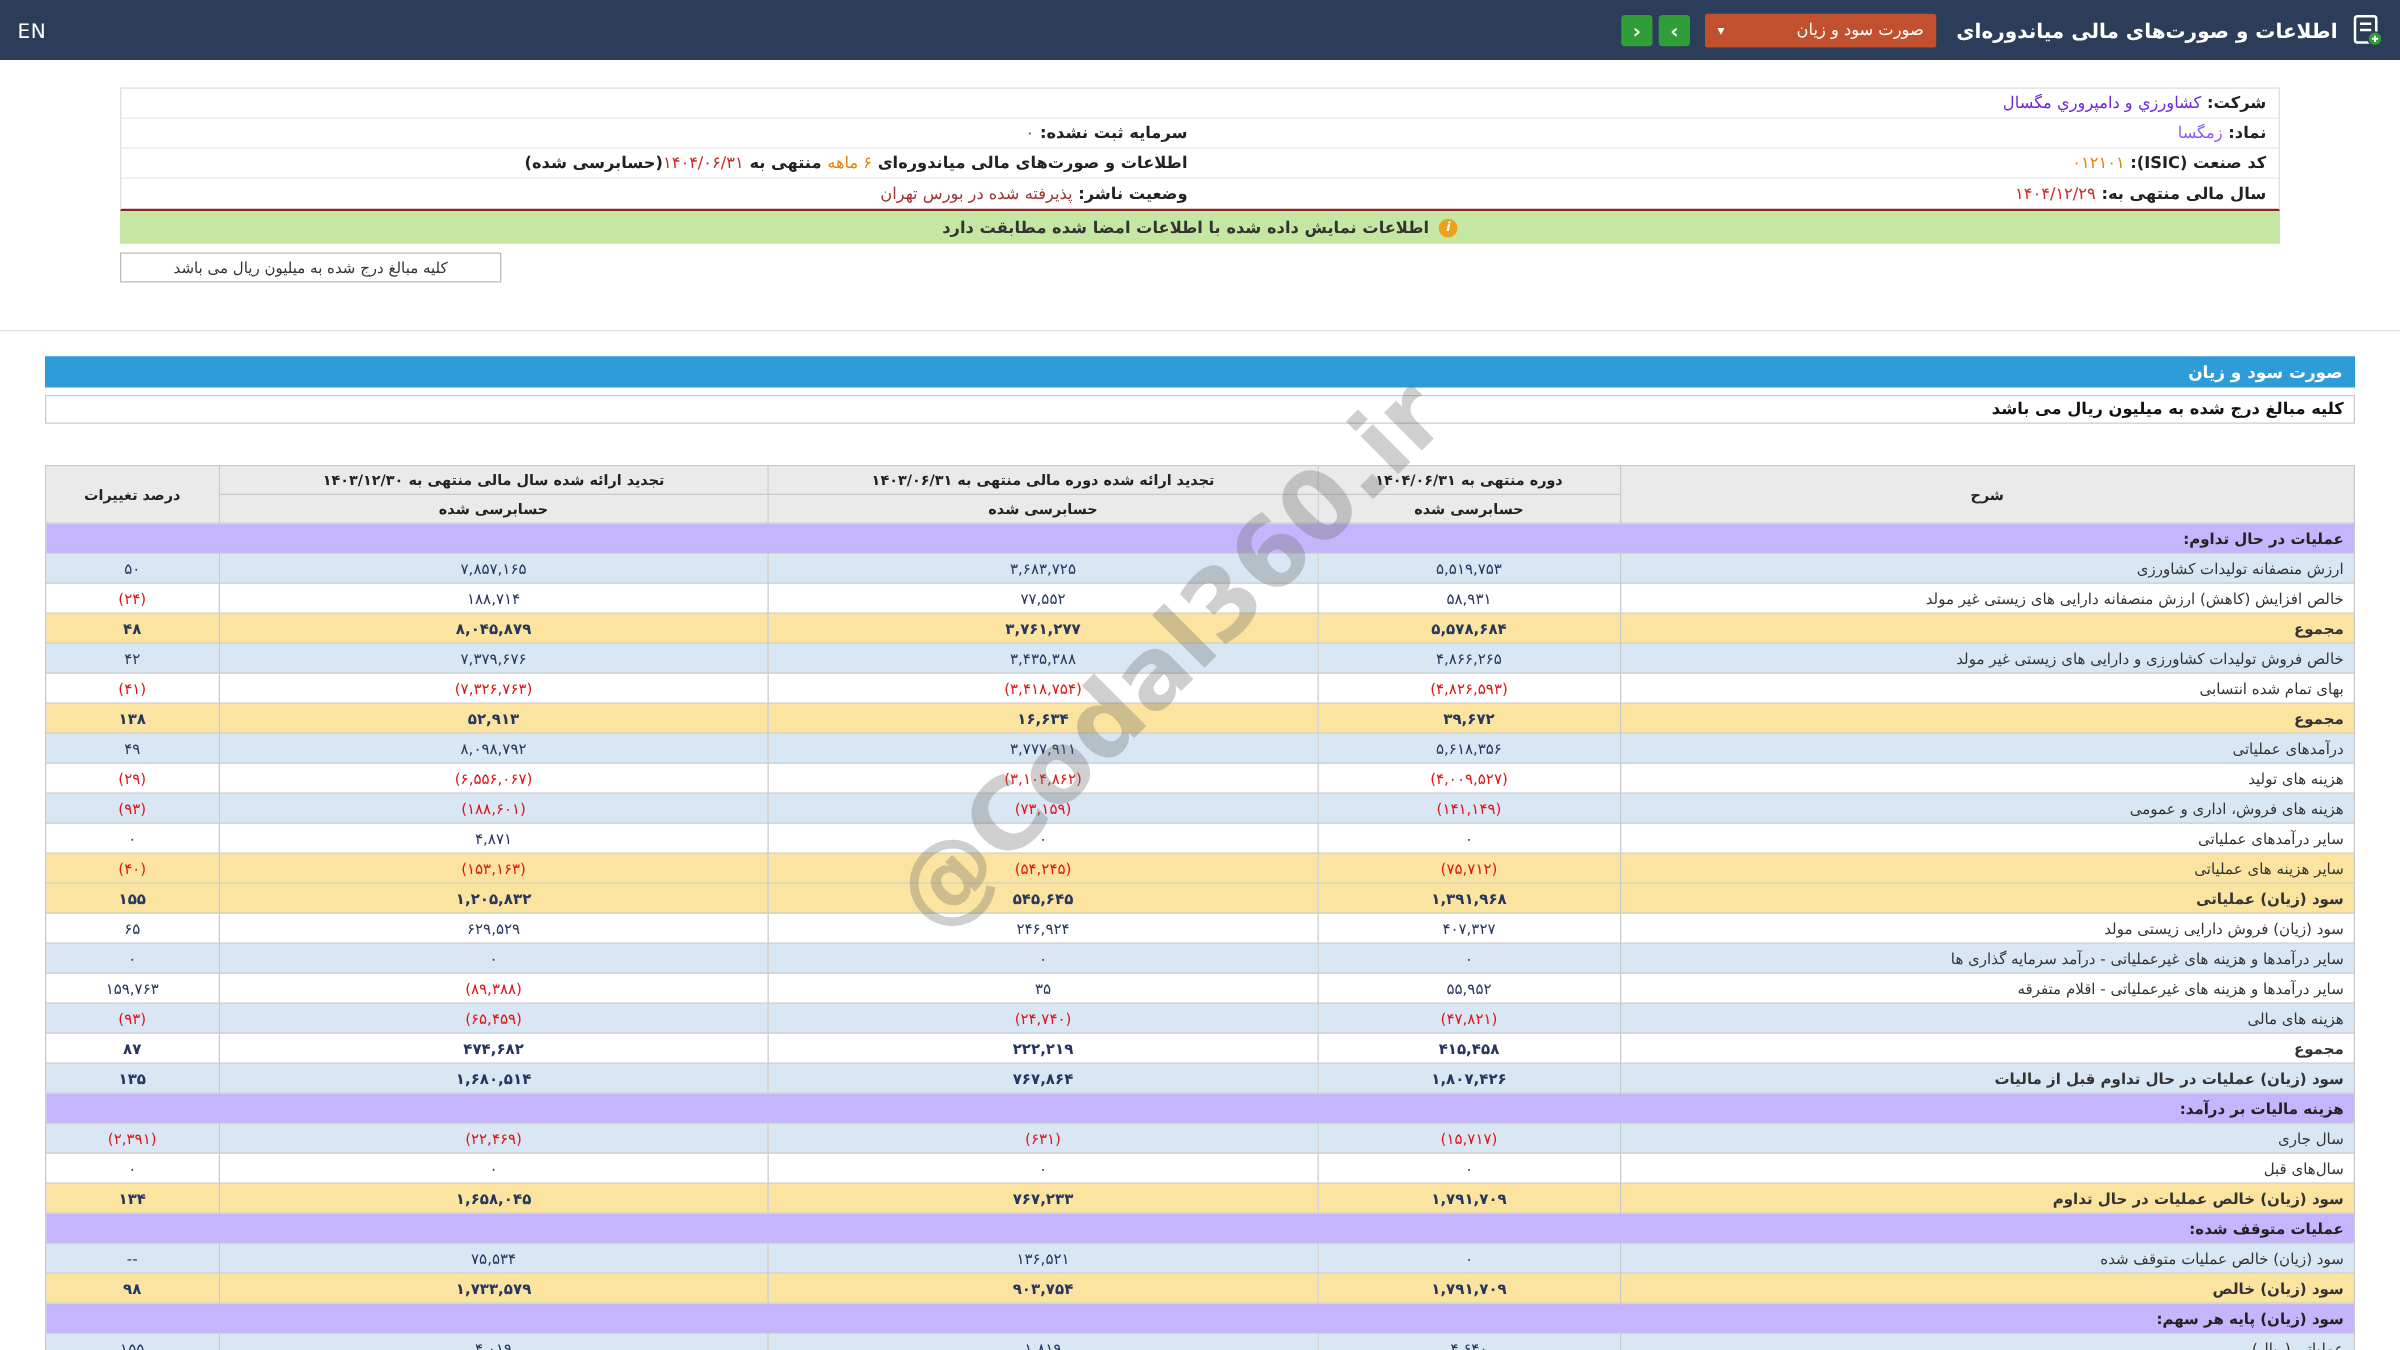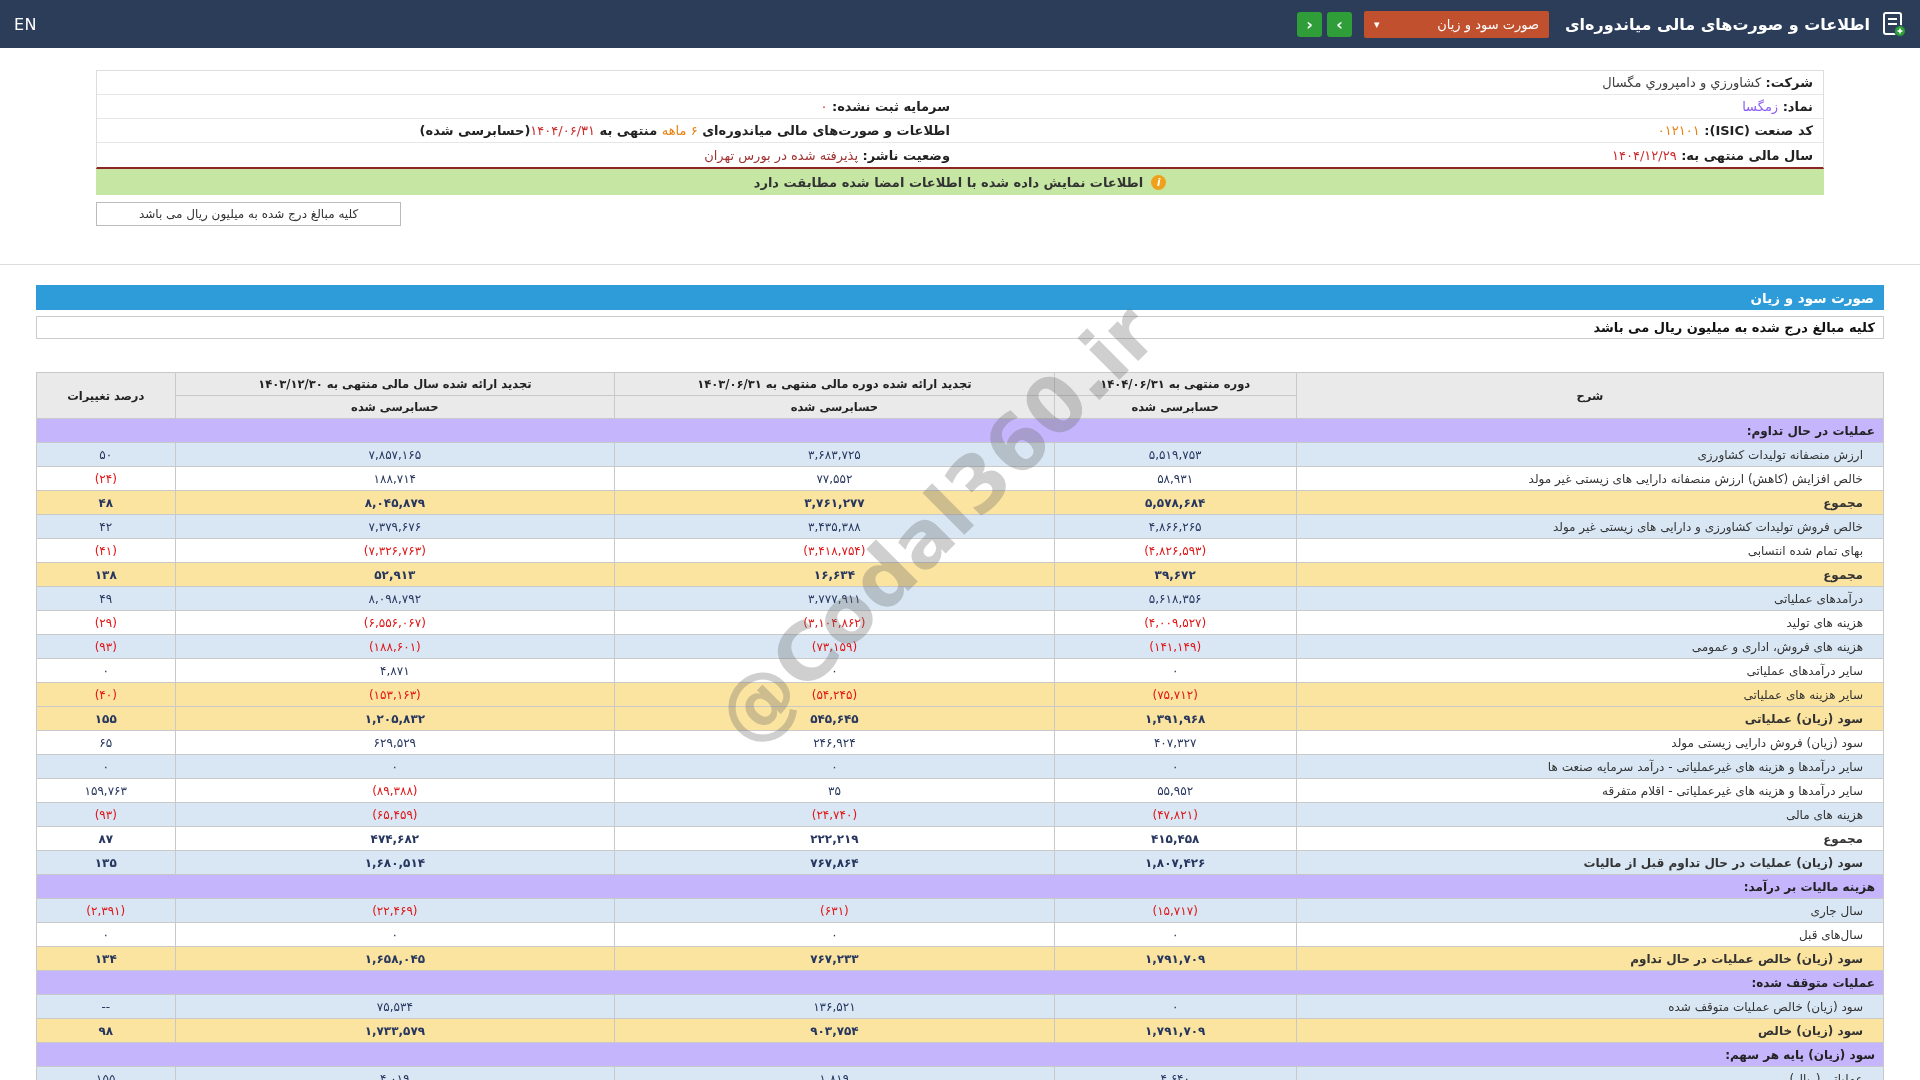--- a/index.html
+++ b/index.html
@@ -19,21 +19,21 @@
              display:flex; align-items:center; justify-content:center; font-size:16px; font-weight:bold; cursor:pointer; }
   .en-toggle { margin-inline-start:auto; font-size:16px; cursor:pointer; letter-spacing:.5px; }
 
   
   .company { margin:22px 96px 0; border:1px solid #ddd; border-bottom:2px solid #8e2424; background:#fff; }
   .ci-row { display:flex; height:24px; align-items:center; border-bottom:1px solid #e7e7e7; font-size:13px; }
   .ci-row:last-child { border-bottom:none; }
   .ci-cell { width:50%; padding:0 10px; white-space:nowrap; overflow:hidden; }
   .seg-label { font-weight:bold; color:#222; }
   .seg-dark { color:#8b5cf6; }
-  .seg-link { color:#404040; cursor:pointer; }
+  .seg-link { color:#6d28d9; cursor:pointer; }
   .seg-orange { color:#e8820e; }
   .seg-red { color:#cc2b2b; }
   .seg-maroon { color:#a03333; }
 
   
   .banner { margin:0 96px; height:26px; background:#c6e7a4; display:flex; align-items:center;
             justify-content:center; gap:8px; font-size:13px; font-weight:bold; color:#333; }
   .info-icon { width:15px; height:15px; border-radius:50%; background:#f0a11c; color:#fff;
                display:flex; align-items:center; justify-content:center; font-size:10px;
                font-weight:bold; font-style:italic; flex:0 0 auto; }
@@ -48,21 +48,21 @@
   
   .main { position:absolute; left:36px; top:285px; width:1848px; }
   .section-bar { height:25px; background:#2d9cd8; color:#fff; font-size:13.5px; font-weight:bold;
                  display:flex; align-items:center; padding:0 10px; margin-bottom:6px; }
   .unit-row { height:23px; border:1px solid #ccc; display:flex; align-items:center; padding:0 8px;
               font-weight:bold; font-size:13px; color:#111; margin-bottom:33px; }
 
   table { width:100%; border-collapse:collapse; table-layout:fixed; font-size:12px; }
   th,td { border:1px solid #c9c9c9; height:24px; padding:0 6px; overflow:hidden; white-space:nowrap; }
   thead th { background:#eaeaea; font-size:11.5px; font-weight:bold; color:#222; text-align:center; height:23px; }
-  td.lbl { text-align:right; color:#333; padding-right:20px; }
+  td.lbl { text-align:right; color:#333; padding-right:8px; }
   td.val { text-align:center; direction:ltr; color:#26365e; }
   td.val.neg { color:#e01515; }
   tr.r-blue   { background:#d9e7f5; }
   tr.r-yellow { background:#fbe4a0; }
   tr.r-white  { background:#ffffff; }
   tr.bold td  { font-weight:bold; }
   tr.sec td { background:#c4b5fd; font-weight:bold; text-align:right; color:#222; padding-right:8px; }
 
   .watermark { position:absolute; left:900px; top:240px; transform:translate(-50%,-50%) rotate(-45deg);
                font-size:78px; font-weight:bold; color:rgba(105,105,105,0.32); white-space:nowrap;
@@ -240,21 +240,21 @@
           <td class="val">۱۵۵</td>
         </tr>
         <tr class="r-white">
           <td class="lbl">سود (زیان) فروش دارایی زیستی مولد</td>
           <td class="val">۴۰۷,۳۲۷</td>
           <td class="val">۲۴۶,۹۲۴</td>
           <td class="val">۶۲۹,۵۲۹</td>
           <td class="val">۶۵</td>
         </tr>
         <tr class="r-blue">
-          <td class="lbl">سایر درآمدها و هزینه های غیرعملیاتی - درآمد سرمایه صنعت ها</td>
+          <td class="lbl">سایر درآمدها و هزینه های غیرعملیاتی - درآمد سرمایه گذاری ها</td>
           <td class="val">۰</td>
           <td class="val">۰</td>
           <td class="val">۰</td>
           <td class="val">۰</td>
         </tr>
         <tr class="r-white">
           <td class="lbl">سایر درآمدها و هزینه های غیرعملیاتی - اقلام متفرقه</td>
           <td class="val">۵۵,۹۵۲</td>
           <td class="val">۳۵</td>
           <td class="val neg">(۸۹,۳۸۸)</td>

